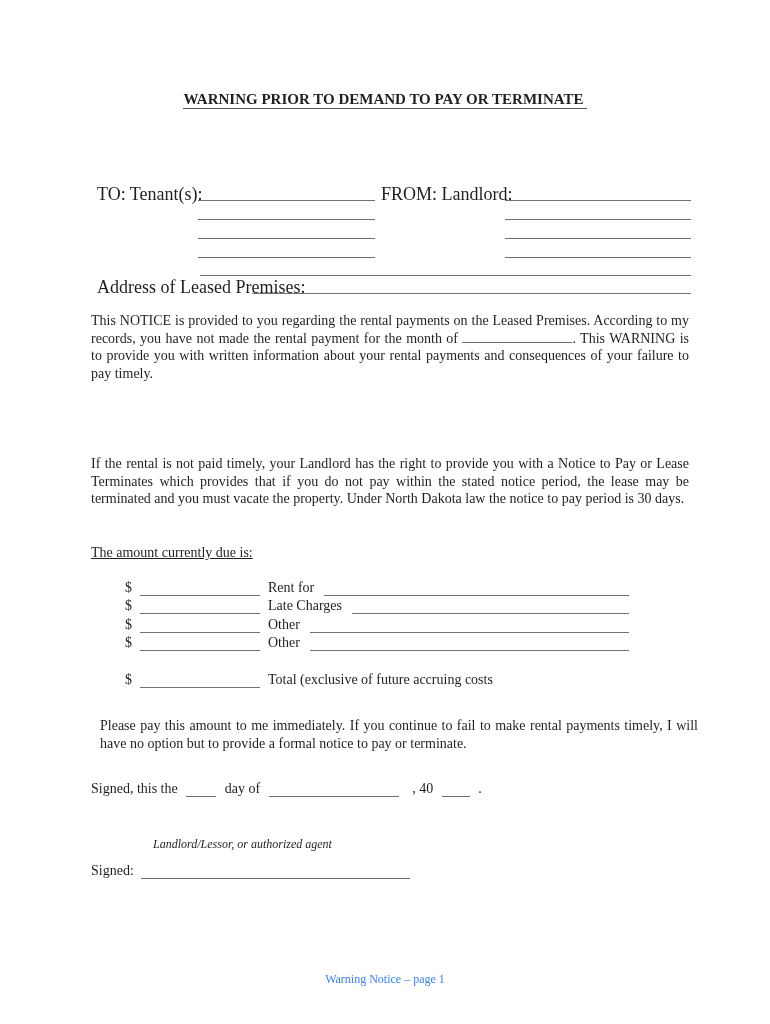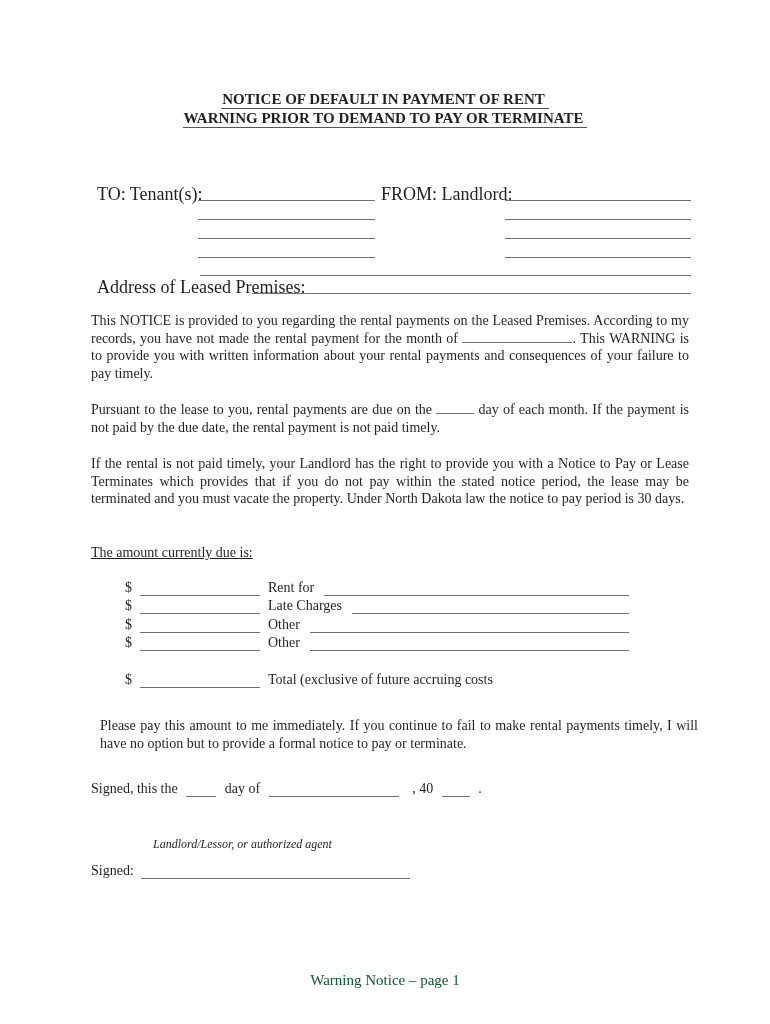--- a/index.html
+++ b/index.html
@@ -30,29 +30,28 @@
   .amt-row{position:absolute;left:125px;width:504px;display:flex;align-items:flex-end;height:17px;font-size:14px;line-height:16px;}
   .amt-line{width:120px;margin-left:8px;}
   .amt-label{margin-left:8px;white-space:nowrap;}
   .desc-line{flex:1;margin-left:10px;}
   
   .sig-date-row{position:absolute;left:91px;top:780px;display:flex;align-items:flex-end;height:17px;font-size:14px;line-height:16px;}
   .sig-date-row .t{white-space:nowrap;}
   .signed-row{position:absolute;left:91px;top:863px;display:flex;align-items:flex-end;height:16px;font-size:14px;line-height:16px;}
   .sign-line{width:269px;margin-left:7px;}
   .signer-role{position:absolute;left:153px;top:836px;font-size:12px;line-height:17px;font-style:italic;}
-  .footer{position:absolute;top:972px;left:0;width:100%;text-align:center;font-size:15px;color:#14532d;}
+  .footer{position:absolute;top:972px;left:0;width:100%;text-align:center;font-size:12px;color:#3b82f6;}
 </style>
 </head>
 <body>
 
 <div class="page">
 
   <div class="title">
-    <div class="title-line"><span>NOTICE OF DEFAULT IN PAYMENT OF RENT</span></div>
     <div class="title-line"><span>WARNING PRIOR TO DEMAND TO PAY OR TERMINATE</span></div>
   </div>
 
   <span class="abs hlabel" style="left:97px;top:186px;">TO: Tenant(s):</span>
   <span class="abs hlabel" style="left:381px;top:186px;">FROM: Landlord:</span>
 
   <div class="fline" style="left:198px;top:200px;width:177px;"></div>
   <div class="fline" style="left:198px;top:219px;width:177px;"></div>
   <div class="fline" style="left:198px;top:238px;width:177px;"></div>
   <div class="fline" style="left:198px;top:257px;width:177px;"></div>
@@ -62,21 +61,20 @@
   <div class="fline" style="left:505px;top:238px;width:186px;"></div>
   <div class="fline" style="left:505px;top:257px;width:186px;"></div>
 
   <div class="fline" style="left:200px;top:275px;width:491px;"></div>
 
   <span class="abs hlabel" style="left:97px;top:279px;">Address of Leased Premises:</span>
   <div class="fline" style="left:252px;top:293px;width:439px;"></div>
 
   <p class="para" style="top:312px;margin:0;"><span>This NOTICE is provided to you regarding the rental payments on the Leased Premises.  According to my records, you have not made the rental payment for the month of </span><span class="iblank" style="width:110px;"></span><span>.  This WARNING is to provide you with written information about your rental payments and consequences of your failure to pay timely.</span></p>
 
-  <p class="para" style="top:401px;margin:0;"><span>Pursuant to the lease to you, rental payments are due on the </span><span class="iblank" style="width:38px;"></span><span> day of each month.  If the payment is not paid by the due date, the rental payment is not paid timely.</span></p>
 
   <p class="para" style="top:455px;margin:0;">If the rental is not paid timely, your Landlord has the right to provide you with a Notice to Pay or Lease Terminates which provides that if you do not pay within the stated notice period, the lease may be terminated and you must vacate the property.  Under North Dakota law the notice to pay period is 30 days.</p>
 
   <p class="para no-just" style="top:544px;margin:0;text-decoration:underline;">The amount currently due is:</p>
 
   <div class="amt-row" style="top:579px;">
     <span>$</span>
     <div class="bl amt-line"></div>
     <span class="amt-label">Rent for</span>
     <div class="bl desc-line"></div>

